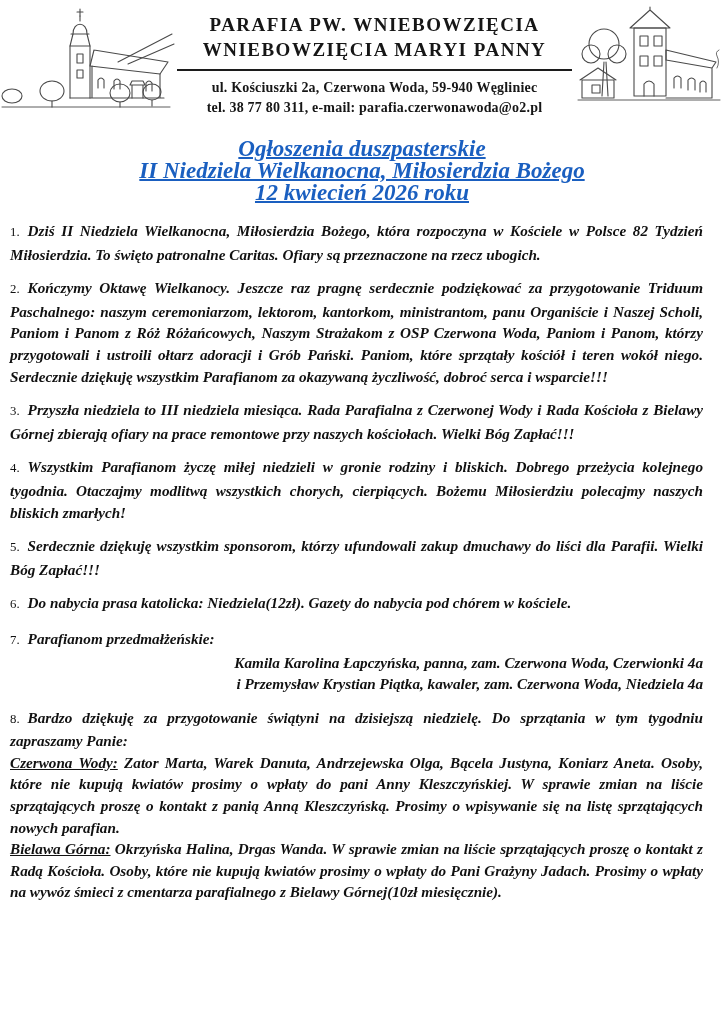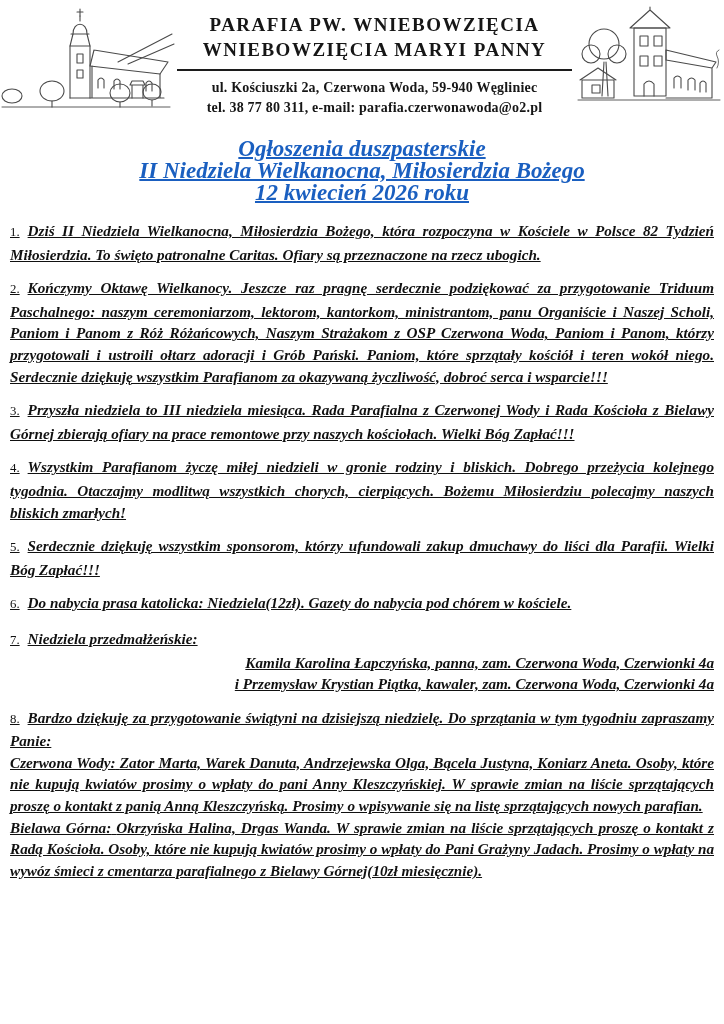--- a/index.html
+++ b/index.html
@@ -39,22 +39,21 @@
     text-decoration:underline;
     text-decoration-thickness:1.5px;
   }
 
   
   .announcements { padding:16px 10px 0 10px; }
   .item {
     font-weight:700; font-style:italic;
     font-size:15.2px; line-height:21.6px;
     text-align:justify;
-    margin:0 0 12px 0;
-    text-decoration:underline;
+    margin:0 11px 12px 0;
   }
   .num {
     font-weight:400; font-style:normal;
     font-size:12.8px;
     padding-right:8px;
   }
   .sub-line {
     text-align:right;
     margin-left:46px;
   }
@@ -133,23 +132,23 @@
 
     <p class="item"><span class="num">3.</span><span>Przyszła niedziela to III niedziela miesiąca. Rada Parafialna z Czerwonej Wody i Rada Kościoła z Bielawy Górnej zbierają ofiary na prace remontowe przy naszych kościołach. Wielki Bóg Zapłać!!!</span></p>
 
     <p class="item"><span class="num">4.</span><span>Wszystkim Parafianom życzę miłej niedzieli w gronie rodziny i bliskich. Dobrego przeżycia kolejnego tygodnia. Otaczajmy modlitwą wszystkich chorych, cierpiących. Bożemu Miłosierdziu polecajmy naszych bliskich zmarłych!</span></p>
 
     <p class="item"><span class="num">5.</span><span>Serdecznie dziękuję wszystkim sponsorom, którzy ufundowali zakup dmuchawy do liści dla Parafii. Wielki Bóg Zapłać!!!</span></p>
 
     <p class="item"><span class="num">6.</span><span>Do nabycia prasa katolicka: Niedziela(12zł). Gazety do nabycia pod chórem w kościele.</span></p>
 
     <div class="item">
-      <p class="section-para"><span class="num">7.</span><span>Niedziela przedmałżeńskie:</span></p>
+      <p class="section-para"><span class="num">7.</span><span>Parafianom przedmałżeńskie:</span></p>
       <p class="section-para sub-line">Kamila Karolina Łapczyńska, panna, zam. Czerwona Woda, Czerwionki 4a</p>
-      <p class="section-para sub-line">i Przemysław Krystian Piątka, kawaler, zam. Czerwona Woda, Czerwionki 4a</p>
+      <p class="section-para sub-line">i Przemysław Krystian Piątka, kawaler, zam. Czerwona Woda, Niedziela 4a</p>
     </div>
 
     <div class="item">
       <p class="section-para"><span class="num">8.</span><span>Bardzo dziękuję za przygotowanie świątyni na dzisiejszą niedzielę. Do sprzątania w tym tygodniu zapraszamy Panie:</span></p>
       <p class="section-para"><span class="section-label">Czerwona Wody:</span> <span>Zator Marta, Warek Danuta, Andrzejewska Olga, Bącela Justyna, Koniarz Aneta. Osoby, które nie kupują kwiatów prosimy o wpłaty do pani Anny Kleszczyńskiej. W sprawie zmian na liście sprzątających proszę o kontakt z panią Anną Kleszczyńską. Prosimy o wpisywanie się na listę sprzątających nowych parafian.</span></p>
       <p class="section-para"><span class="section-label">Bielawa Górna:</span> <span>Okrzyńska Halina, Drgas Wanda. W sprawie zmian na liście sprzątających proszę o kontakt z Radą Kościoła. Osoby, które nie kupują kwiatów prosimy o wpłaty do Pani Grażyny Jadach. Prosimy o wpłaty na wywóz śmieci z cmentarza parafialnego z Bielawy Górnej(10zł miesięcznie).</span></p>
     </div>
 
   </main>
 </div>

